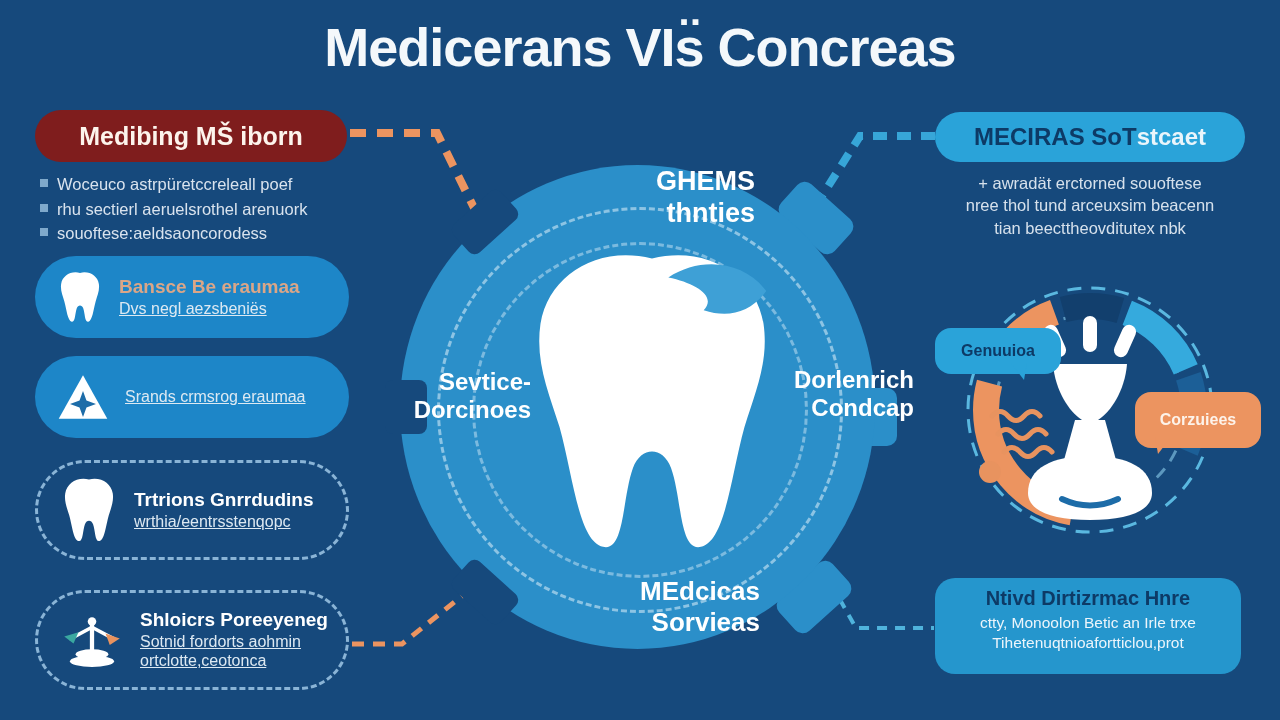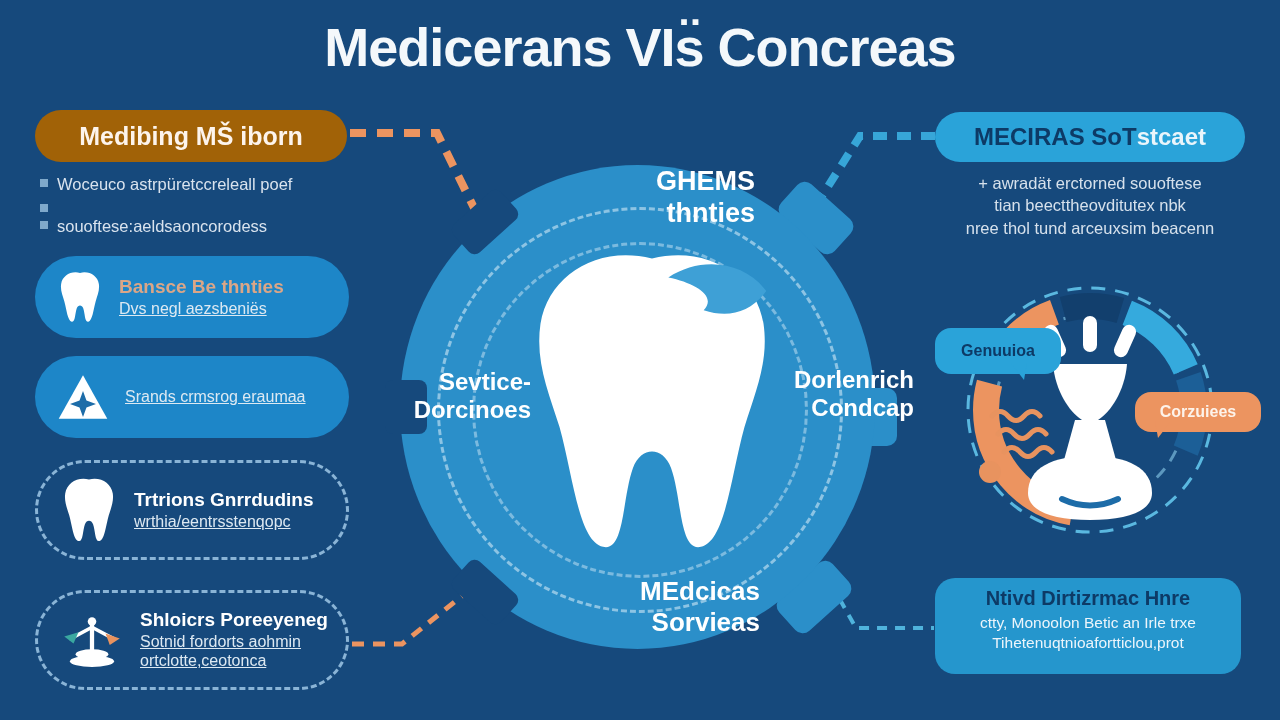--- a/index.html
+++ b/index.html
@@ -7,21 +7,21 @@
           font-family:"Liberation Sans",sans-serif;}
 
   
   .title{position:absolute;top:16px;left:0;width:100%;text-align:center;
          font-size:54px;font-weight:800;color:#f4f8fb;letter-spacing:-1px;}
 
   
   .connectors{position:absolute;left:0;top:0;pointer-events:none;}
 
   
-  .hdr-left{position:absolute;left:35px;top:110px;width:312px;height:52px;background:#a16207;
+  .hdr-left{position:absolute;left:35px;top:110px;width:312px;height:52px;background:#7f1d1d;
             border-radius:28px;display:flex;align-items:center;justify-content:center;
             font-size:25px;font-weight:800;color:#fdf4ec;z-index:3;}
   .bullets{position:absolute;left:40px;top:174px;width:312px;z-index:3;}
   .bullet{display:flex;align-items:flex-start;gap:9px;margin-bottom:4px;
           color:#d9e3ee;font-size:16.5px;line-height:1.25;}
   .bullet .sq{width:8px;height:8px;background:#7fa9cb;margin-top:5px;flex:none;}
 
   .card{position:absolute;left:35px;width:314px;display:flex;align-items:center;gap:16px;
         padding:0 8px 0 22px;box-sizing:border-box;z-index:3;}
   .card.solid{background:#1d86c8;border-radius:42px;height:82px;}
@@ -62,21 +62,21 @@
   .hdr-right .light{color:#eaf5fb;}
   .para{position:absolute;left:922px;top:172px;width:336px;text-align:center;
         color:#d6e1ec;font-size:16.5px;line-height:1.35;z-index:3;}
   .ring-diagram{position:absolute;left:940px;top:260px;z-index:2;}
   .bubble{position:absolute;border-radius:16px;display:flex;align-items:center;justify-content:center;
           font-weight:800;font-size:16px;z-index:4;}
   .bubble.blue{left:935px;top:328px;width:126px;height:46px;background:#2aa3d9;color:#0d3a66;}
   .bubble.blue::after{content:"";position:absolute;bottom:-15px;left:60%;width:0;height:0;
           border:9px solid transparent;border-left-width:13px;border-right-width:3px;
           border-top:17px solid #2aa3d9;}
-  .bubble.orange{left:1135px;top:392px;width:126px;height:40px;background:#ec9460;color:#fdf3ea;}
+  .bubble.orange{left:1135px;top:392px;width:126px;height:56px;background:#ec9460;color:#fdf3ea;}
   .bubble.orange::after{content:"";position:absolute;bottom:-15px;left:16%;width:0;height:0;
           border:9px solid transparent;border-right-width:13px;border-left-width:3px;
           border-top:17px solid #ec9460;}
   .box-br{position:absolute;left:935px;top:578px;width:306px;height:96px;background:#2596cd;
           border-radius:20px;text-align:center;padding-top:9px;box-sizing:border-box;z-index:3;}
   .box-br .ttl{font-size:20px;font-weight:800;color:#0d3a66;margin-bottom:3px;}
   .box-br .ln{font-size:15.5px;color:#ecf5fb;line-height:1.3;}
 </style>
 </head>
 <body>
@@ -94,37 +94,38 @@
 
   <div class="hdr-left">Medibing MŠ iborn</div>
 
   <div class="bullets">
     <div class="bullet">
       <span class="sq"></span>
       <span>Woceuco astrpüretccreleall poef</span>
     </div>
     <div class="bullet">
       <span class="sq"></span>
+      <span>rhu sectierl aeruelsrothel arenuork</span>
     </div>
     <div class="bullet">
       <span class="sq"></span>
       <span>souoftese:aeldsaoncorodess</span>
     </div>
   </div>
 
   <div class="card solid card1">
     <span class="ic">
       <svg width="46" height="53" viewBox="0 0 100 115">
         <path fill="#ffffff" d="M50 4 C30 -1 12 10 9 28 C7 42 12 53 16 66 C21 84 23 108 32 110
           C40 112 39 92 43 81 C46 73 54 73 57 81 C61 92 60 112 68 110 C77 108 79 84 84 66
           C88 53 93 42 91 28 C88 10 70 -1 50 4 Z"></path>
       </svg>
     </span>
     <div class="txt">
-      <span class="ttl">Bansce Be thnties</span>
+      <span class="ttl">Bansce Be eraumaa</span>
       <span class="sub">Dvs negl aezsbeniës</span>
     </div>
   </div>
 
   <div class="card solid card2">
     <span class="ic">
       <svg width="52" height="48" viewBox="0 0 60 54">
         <polygon points="30,2 58,52 2,52" fill="#ffffff"></polygon>
         <path fill="#1d6ca8" d="M30 20 L34 31 L45 35 L34 39 L30 50 L26 39 L15 35 L26 31 Z"></path>
       </svg>
@@ -202,22 +203,22 @@
     <div>Sorvieas</div>
   </div>
 
   <div class="hdr-right">
     <span class="dark">MECIRAS SoT</span>
     <span class="light">stcaet</span>
   </div>
 
   <div class="para">
     <div>+ awradät erctorned souoftese</div>
+    <div>nree thol tund arceuxsim beacenn</div>
     <div>tian beecttheovditutex nbk</div>
-    <div>nree thol tund arceuxsim beacenn</div>
   </div>
 
   <svg class="ring-diagram" width="300" height="300" viewBox="0 0 300 300">
     <circle cx="150" cy="150" r="122" fill="none" stroke="#5ab8e0" stroke-width="3" stroke-dasharray="14 10"></circle>
     <circle cx="150" cy="150" r="95" fill="none" stroke="rgba(130,195,228,0.65)" stroke-width="3" stroke-dasharray="12 9"></circle>
 
     <circle cx="150" cy="150" r="104" fill="none" pathLength="360" stroke="#ec9460" stroke-width="26" stroke-dasharray="95 265" stroke-dashoffset="-100"></circle>
     <circle cx="150" cy="150" r="104" fill="none" pathLength="360" stroke="#ec9460" stroke-width="26" stroke-dasharray="38 322" stroke-dashoffset="-212"></circle>
     <circle cx="150" cy="150" r="104" fill="none" pathLength="360" stroke="#123f6d" stroke-width="26" stroke-dasharray="32 328" stroke-dashoffset="-255"></circle>
     <circle cx="150" cy="150" r="104" fill="none" pathLength="360" stroke="#35aadd" stroke-width="26" stroke-dasharray="46 314" stroke-dashoffset="-291"></circle>

